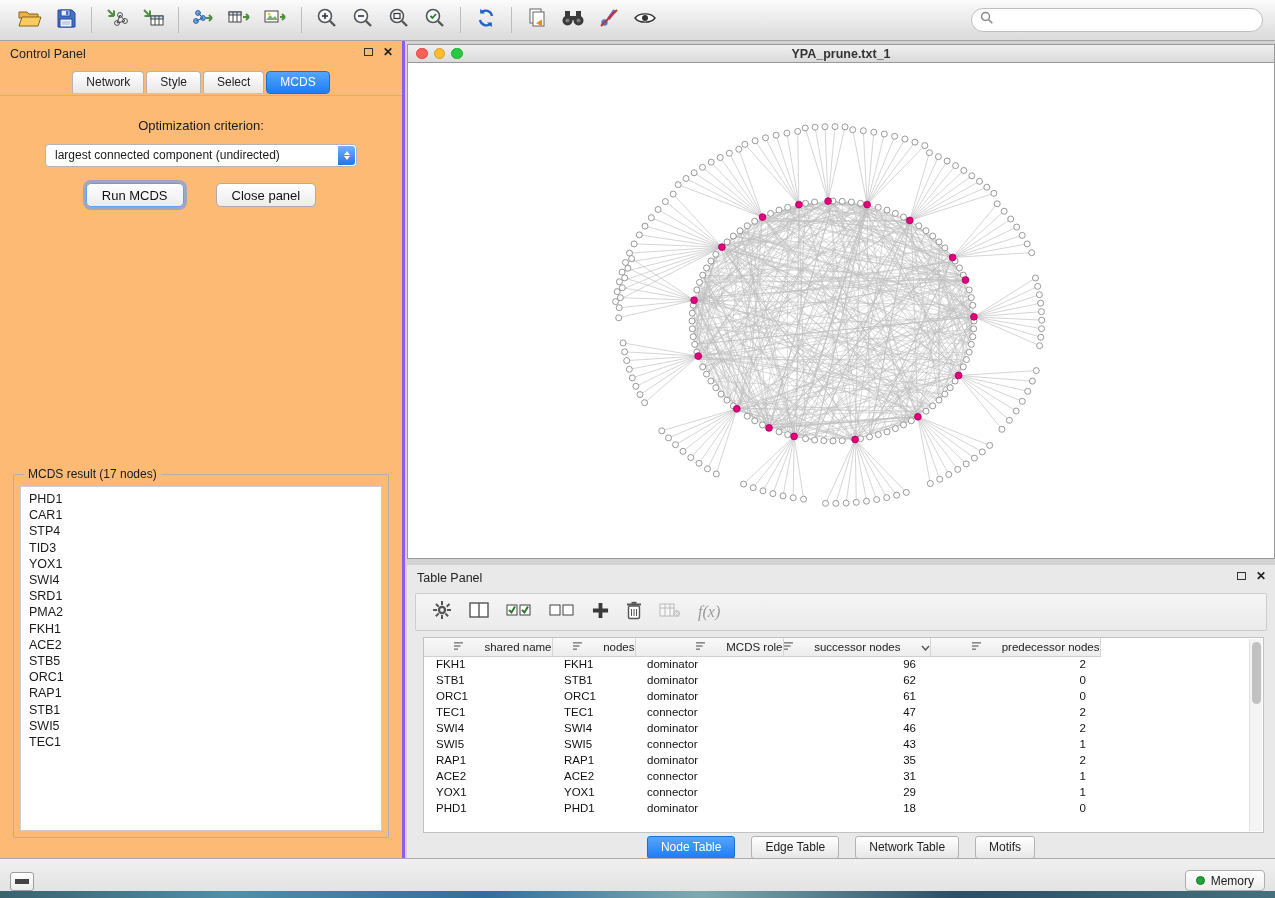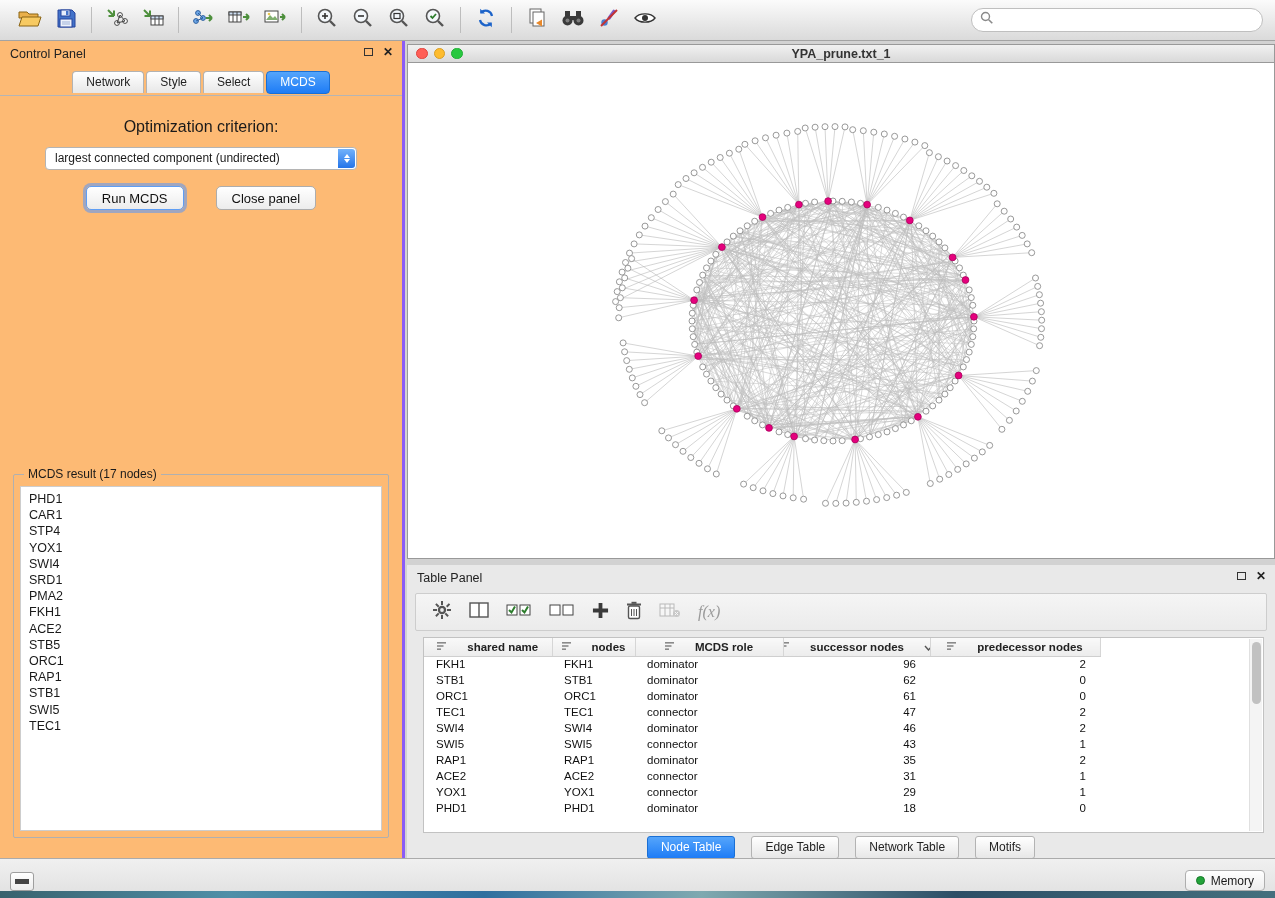--- a/index.html
+++ b/index.html
@@ -23,21 +23,21 @@
   .panel-header-icons { position:absolute; right:9px; top:6px; display:flex; align-items:center; gap:10px; }
   .float-ic { width:9px; height:8px; border:1.5px solid #333; display:inline-block; }
   .close-ic { font-size:12px; font-weight:bold; color:#222; line-height:10px; }
 
   .cp-tabbar { display:flex; justify-content:center; gap:2px; padding-top:4px; border-bottom:1px solid #b5b5b5; align-items:flex-start; }
   .cp-tab { font-size:12px; padding:3px 13px 4px; border:1px solid #b3b3b3; border-bottom:none;
     border-radius:4px 4px 0 0; background:linear-gradient(#ffffff,#e7e7e7); color:#222; }
   .cp-tab.active { background:linear-gradient(#55a5fb,#1e7cf6); color:#fff; border:1px solid #1a6fd4; border-radius:4px; margin-bottom:1px; }
 
   .cp-content { text-align:center; padding-top:22px; }
-  .opt-label { font-size:16px; margin-bottom:11px; }
+  .opt-label { font-size:13px; margin-bottom:11px; }
   .mac-select { position:relative; width:312px; height:23px; margin:0 auto; background:#fff;
     border:1px solid #b4b4b4; border-radius:4px; font-size:12px; line-height:21px; text-align:left; padding-left:9px; }
   .mac-select .stepper { position:absolute; right:1px; top:1px; width:17px; height:19px; border-radius:0 3px 3px 0;
     background:linear-gradient(#72b2fb,#2374e9); display:flex; flex-direction:column; align-items:center; justify-content:center; gap:1px; }
   .stepper .up, .stepper .dn { width:0; height:0; border-left:3.5px solid transparent; border-right:3.5px solid transparent; }
   .stepper .up { border-bottom:4px solid #fff; }
   .stepper .dn { border-top:4px solid #fff; }
 
   .btn-row { margin-top:16px; display:flex; justify-content:center; gap:32px; }
   .mac-btn { height:24px; padding:0 15px; font-size:13px; font-family:"Liberation Sans",sans-serif;
@@ -70,21 +70,21 @@
     display:flex; align-items:center; gap:17px; padding-left:16px; }
   .tp-tool { display:flex; align-items:center; justify-content:flex-start; }
   .fx-label { font-family:"Liberation Serif", serif; font-style:italic; font-size:16px; color:#9a9a9a; }
 
   .table-wrap { position:absolute; left:16px; right:11px; top:72px; height:196px;
     background:#fff; border:1px solid #c2c2c2; overflow:hidden; }
   table { border-collapse:collapse; table-layout:fixed; width:676px; }
   th { height:18px; font-size:11.5px; font-weight:normal; color:#222;
     background:linear-gradient(#f9f9f9,#ececec); border-right:1px solid #d6d6d6; border-bottom:1px solid #cfcfcf;
     text-align:center; white-space:nowrap; overflow:hidden; }
-  th .hwrap { display:flex; align-items:center; justify-content:center; gap:20px;font-weight:bold; }
+  th .hwrap { display:flex; align-items:center; justify-content:flex-end; gap:20px; }
   td { height:16px; font-size:11.5px; padding-left:12px; white-space:nowrap; overflow:hidden; color:#111; }
   td.num { text-align:right; padding-right:14px; padding-left:0; }
   col.c0{width:128px} col.c1{width:83px} col.c2{width:148px} col.c3{width:147px} col.c4{width:170px}
 
   .vscroll { position:absolute; top:1px; right:1px; bottom:1px; width:13px; background:#f4f4f4; border-left:1px solid #e0e0e0; }
   .vthumb { position:absolute; top:3px; left:2px; width:9px; height:62px; background:#c1c1c1; border-radius:5px; }
 
   .bt-tabbar { position:absolute; left:0; right:0; top:271px; display:flex; justify-content:center; gap:16px; }
   .bt-tab { font-size:12px; padding:3px 13px 4px; border:1px solid #b3b3b3;
     border-radius:3px; background:linear-gradient(#ffffff,#e7e7e7); color:#222; }
@@ -285,20 +285,21 @@
       <button class="mac-btn focus-ring">Run MCDS</button>
       <button class="mac-btn">Close panel</button>
     </div>
   </div>
   <fieldset class="mcds-fieldset">
     <legend>MCDS result (17 nodes)</legend>
     <div class="result-list" id="mcds-list">
         <div>PHD1</div>
         <div>CAR1</div>
         <div>STP4</div>
+        <div>TID3</div>
         <div>YOX1</div>
         <div>SWI4</div>
         <div>SRD1</div>
         <div>PMA2</div>
         <div>FKH1</div>
         <div>ACE2</div>
         <div>STB5</div>
         <div>ORC1</div>
         <div>RAP1</div>
         <div>STB1</div>

